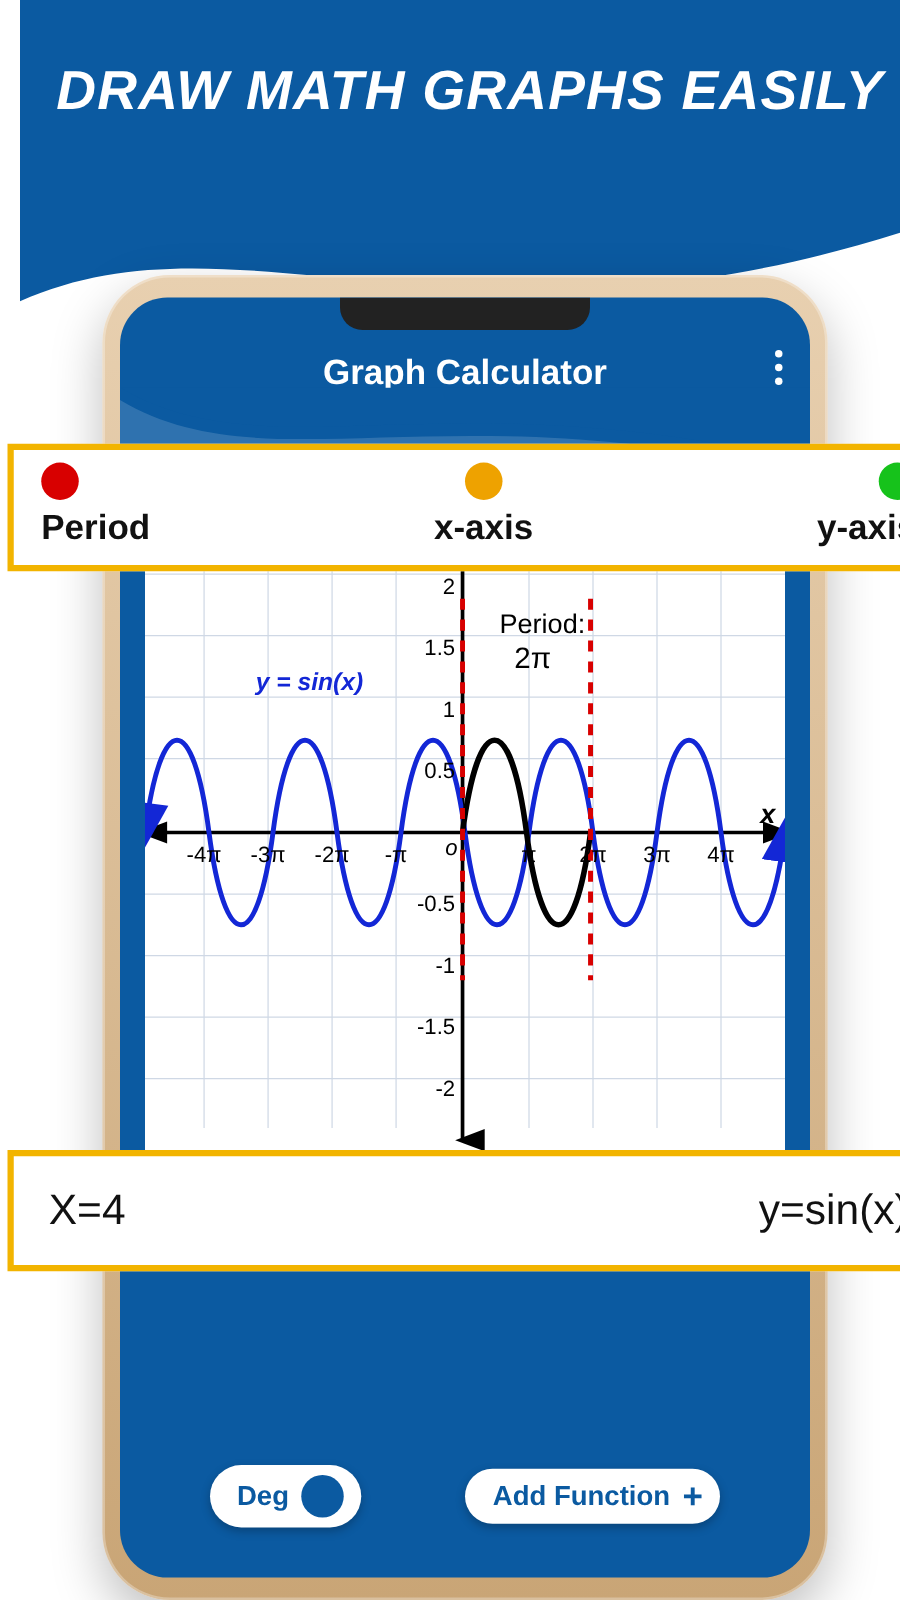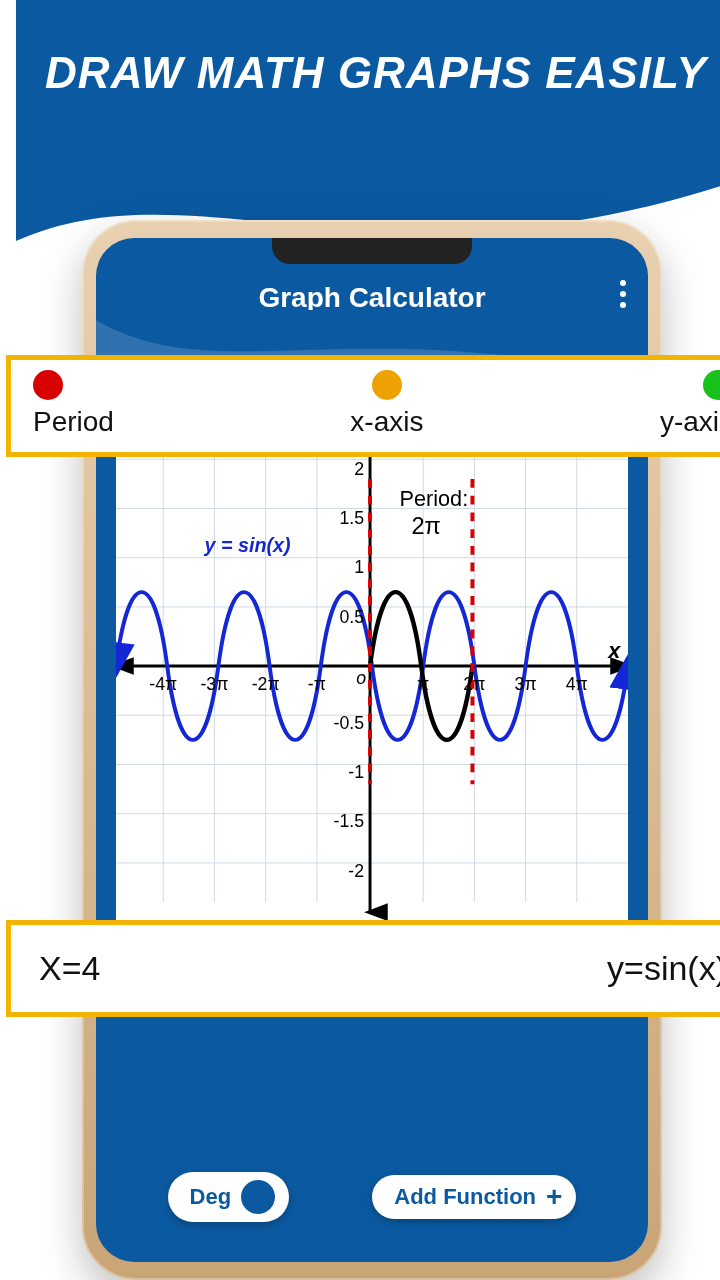--- a/index.html
+++ b/index.html
@@ -61,21 +61,21 @@
   position: absolute; top: 72px; left: 0; width: 100%; height: 70px; z-index:1;
 }
 
 .legend {
   position: absolute; left: 6px; right: -40px; top: 355px;
   background: #fff; border: 5px solid #f2b400;
   padding: 10px 22px 14px 22px;
   display: flex; justify-content: space-between; align-items: flex-end;
   z-index: 20;
 }
-.legend-item { display: flex; flex-direction: column; align-items: center; gap: 6px;}
+.legend-item { display: flex; flex-direction: column; align-items: center; gap: 6px; font-weight: bold;}
 .legend-item.left { align-items: flex-start;}
 .legend-item.right { align-items: flex-end;}
 .dot { width: 30px; height: 30px; border-radius: 50%; }
 .dot.red { background: #d80000; }
 .dot.orange { background: #eea200; }
 .dot.green { background: #16c21b; }
 .legend-label { font-size: 28px; color: #111; }
 
 .graph {
   position: absolute; top: 148px; left: 20px; right: 20px; height: 560px;

